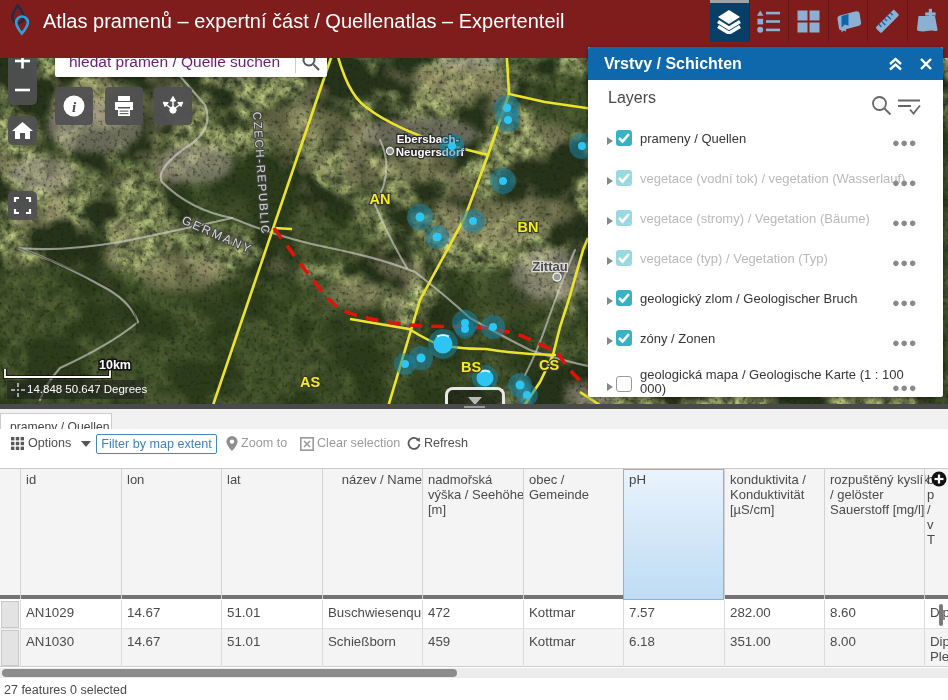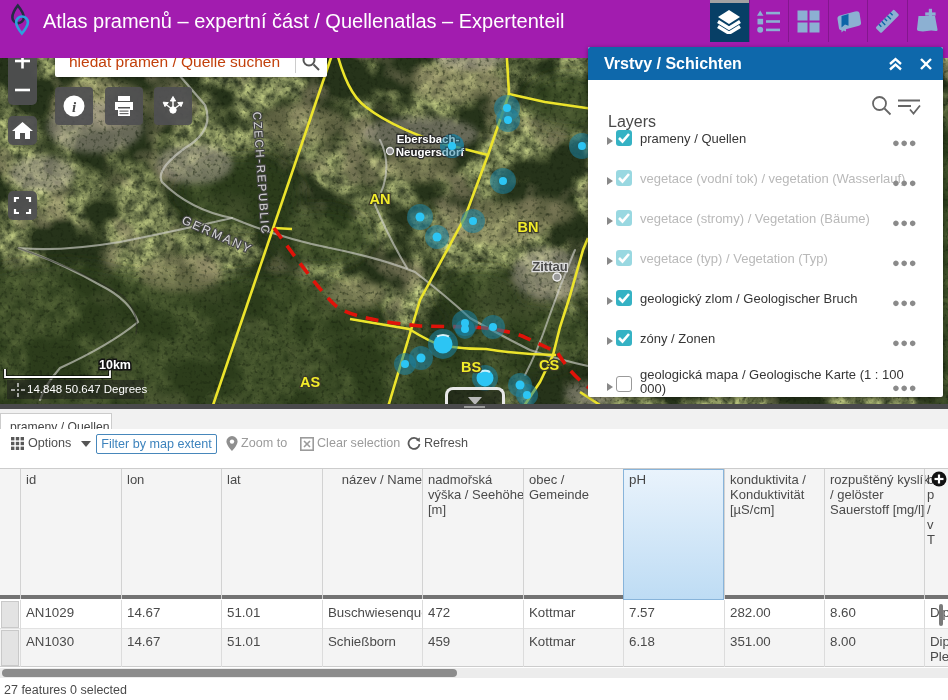--- a/index.html
+++ b/index.html
@@ -1,44 +1,44 @@
 <!DOCTYPE html>
 <html><head>
 <meta charset="utf-8">
 <style>
 * { margin:0; padding:0; box-sizing:border-box; }
 html,body { width:948px; height:700px; overflow:hidden; font-family:"Liberation Sans", sans-serif; background:#fff; }
 #app { position:relative; width:948px; height:700px; overflow:hidden; }
 
-#hdr { position:absolute; left:0; top:0; width:948px; height:58px; background:#a21caf; }
+#hdr { position:absolute; left:0; top:0; width:948px; height:58px; background:#7f1d1d; }
 #hdr .title { position:absolute; left:43px; top:0; line-height:42px; color:#fff; font-size:20px; }
 #hicons { position:absolute; right:2px; top:0; height:42px; display:flex; }
 .htile { width:39.4px; height:42px; position:relative; border-left:1px solid rgba(0,0,0,0.18); display:flex; align-items:center; justify-content:center; }
 .htile.first { border-left:none; }
 .htile.active { background:#073f66; }
 .htile.active:before { content:""; position:absolute; left:0; top:0; width:100%; height:3px; background:#a2a2a2; }
 
 #map { position:absolute; left:0; top:42px; width:948px; height:362px; overflow:hidden; background:#57633e; }
 .mbtn { position:absolute; background:rgba(80,80,82,0.93); border-radius:5px; color:#fff; }
 #zoombox { left:8px; top:3px; width:29px; height:60px; }
 #homebtn { left:8px; top:74px; width:29px; height:29px; }
 #fsbtn { left:8px; top:149px; width:29px; height:29px; }
 #searchbox { position:absolute; left:55px; top:4px; width:272px; height:31px; background:#fff; border-radius:2px; box-shadow:0 1px 2px rgba(0,0,0,0.3); }
-#searchbox .ph { position:absolute; left:14px; top:0; line-height:31px; color:#c2410c; font-size:15.5px; }
+#searchbox .ph { position:absolute; left:14px; top:0; line-height:31px; color:#701a75; font-size:15.5px; }
 #searchbox .sep { position:absolute; right:31px; top:4px; width:1px; height:23px; background:#ccc; }
 .sqbtn { position:absolute; top:45px; width:38px; height:38px; background:rgba(80,80,82,0.93); border-radius:4px; display:flex; align-items:center; justify-content:center; }
 #coord { position:absolute; left:7px; top:338px; width:137px; height:19px; background:rgba(30,30,30,0.55); color:#fff; font-size:11.5px; line-height:19px; white-space:nowrap; }
 #coord span { margin-left:20px; }
 #collapse { position:absolute; left:445px; top:345px; width:60px; height:30px; border:3px solid #e8e8e8; border-bottom:none; border-radius:8px 8px 0 0; background:rgba(20,20,20,0.45); }
 #collapse .tri { position:absolute; left:50%; top:7px; margin-left:-7px; width:0; height:0; border-left:7px solid transparent; border-right:7px solid transparent; border-top:8px solid #b9b9b9; }
 
 #panel { position:absolute; left:588px; top:47px; width:355px; height:350px; background:#fff; border-radius:2px; box-shadow:0 1px 4px rgba(0,0,0,0.4); overflow:hidden; }
 #panelhdr { position:absolute; left:0; top:0; width:100%; height:33px; background:#0e68ab; border-radius:2px 2px 0 0; }
 #panelhdr .t { position:absolute; left:16px; top:0; line-height:33px; color:#fff; font-size:16px; font-weight:bold; }
-#layerslbl { position:absolute; left:20px; top:42px; font-size:16px; color:#484848;margin-top:24px; }
+#layerslbl { position:absolute; left:20px; top:42px; font-size:16px; color:#484848; }
 .lrow { position:absolute; left:0; width:100%; height:40px; }
 .lrow .arr { position:absolute; left:19px; top:13px; width:0; height:0; border-top:4px solid transparent; border-bottom:4px solid transparent; border-left:6px solid #888; }
 .lrow .cb { position:absolute; left:28px; top:6px; width:16px; height:16px; background:#35b2c4; border-radius:3px; }
 .lrow .cb.off { background:#fff; border:1px solid #9a9a9a; }
 .lrow .cb.dim { opacity:0.5; }
 .lrow .cb svg { position:absolute; left:1px; top:2px; }
 .lrow .lbl { position:absolute; left:52px; top:8px; font-size:13px; color:#363636; width:296px; line-height:14px; white-space:nowrap; }
 .lrow .lbl.dim { color:#b9b9b9; }
 .lrow .dots { position:absolute; right:26px; top:11px; color:#8a8a8a; font-size:13px; letter-spacing:0.5px; }
 

